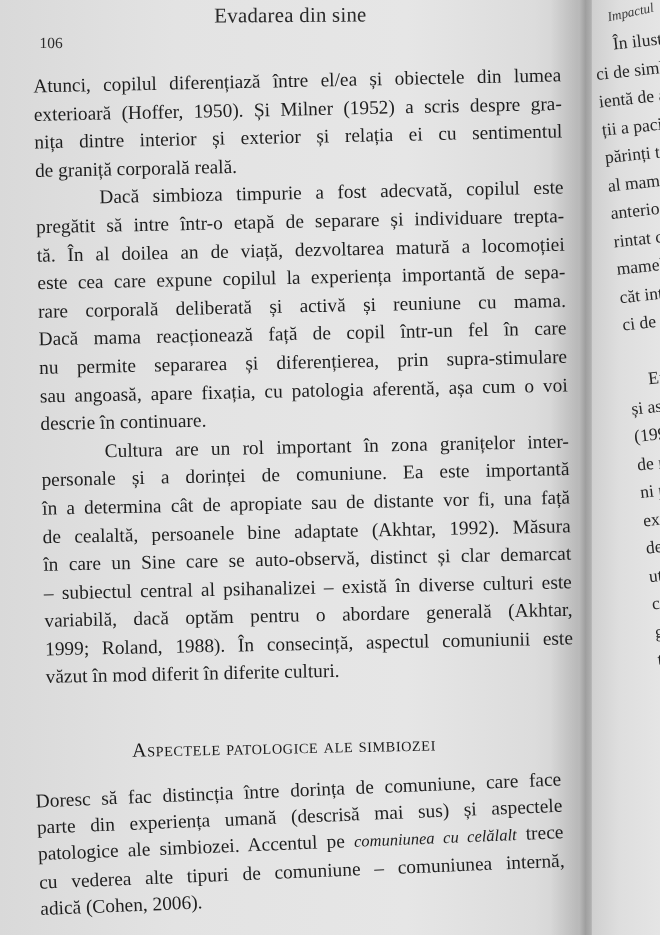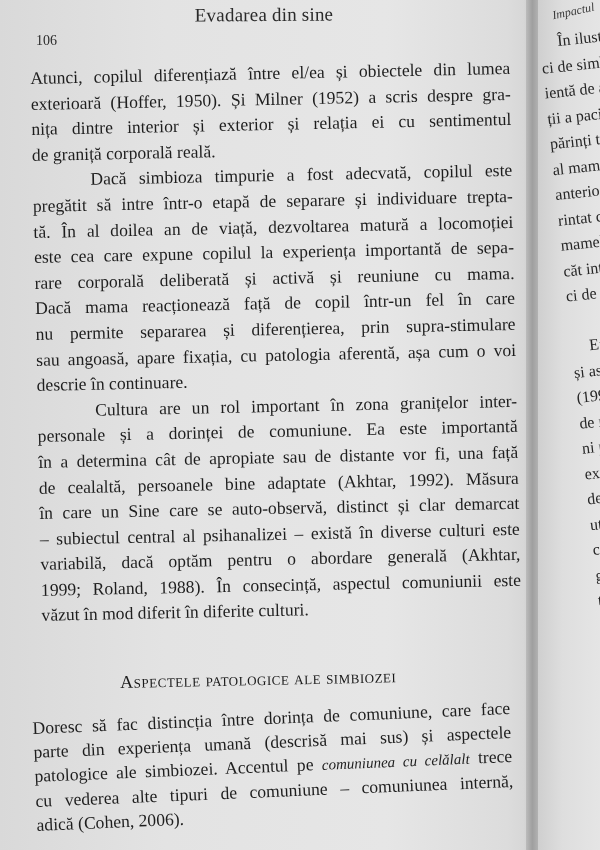--- a/index.html
+++ b/index.html
@@ -21,21 +21,20 @@
     }
     
     .page-left {
       position: absolute;
       left: 0;
       top: 0;
       width: 528px;
       height: 850px;
       background: linear-gradient(90deg, #d9d9d9 0%, #e3e3e3 30%, #e6e6e6 70%, #dcdcdc 92%, #cfcfcf 100%);
       overflow: hidden;
-      padding-left: 23px;
     }
     .page-left::after {
       content: "";
       position: absolute;
       right: 0;
       top: 0;
       width: 28px;
       height: 100%;
       background: linear-gradient(90deg, rgba(0,0,0,0) 0%, rgba(0,0,0,0.12) 100%);
     }

